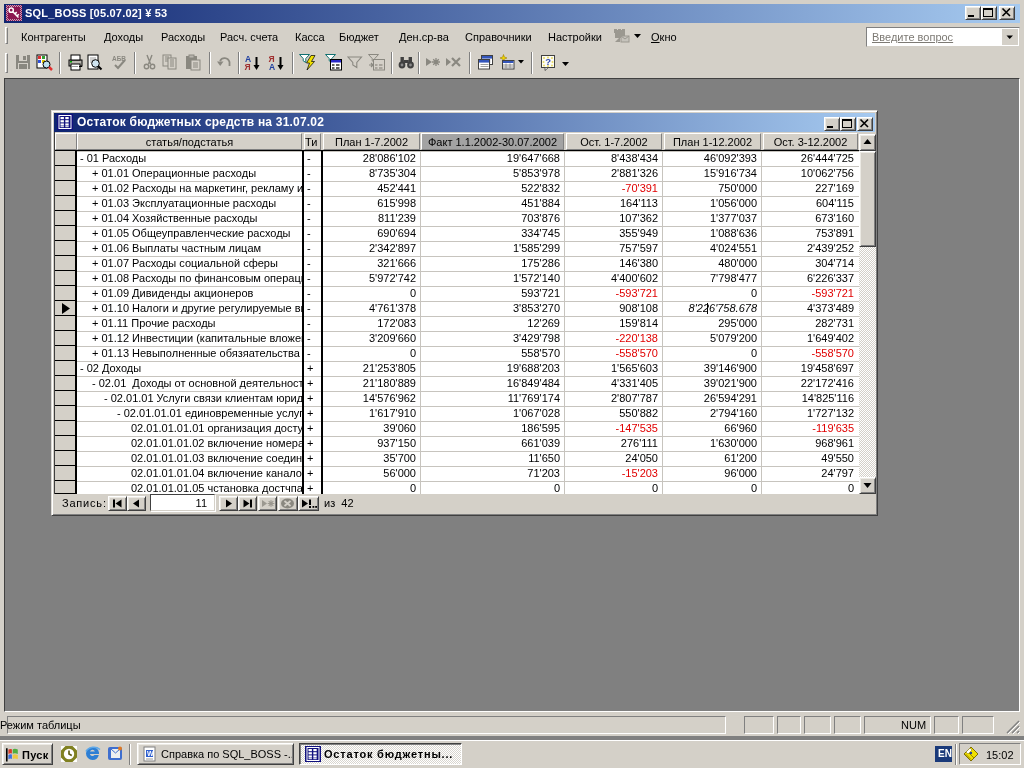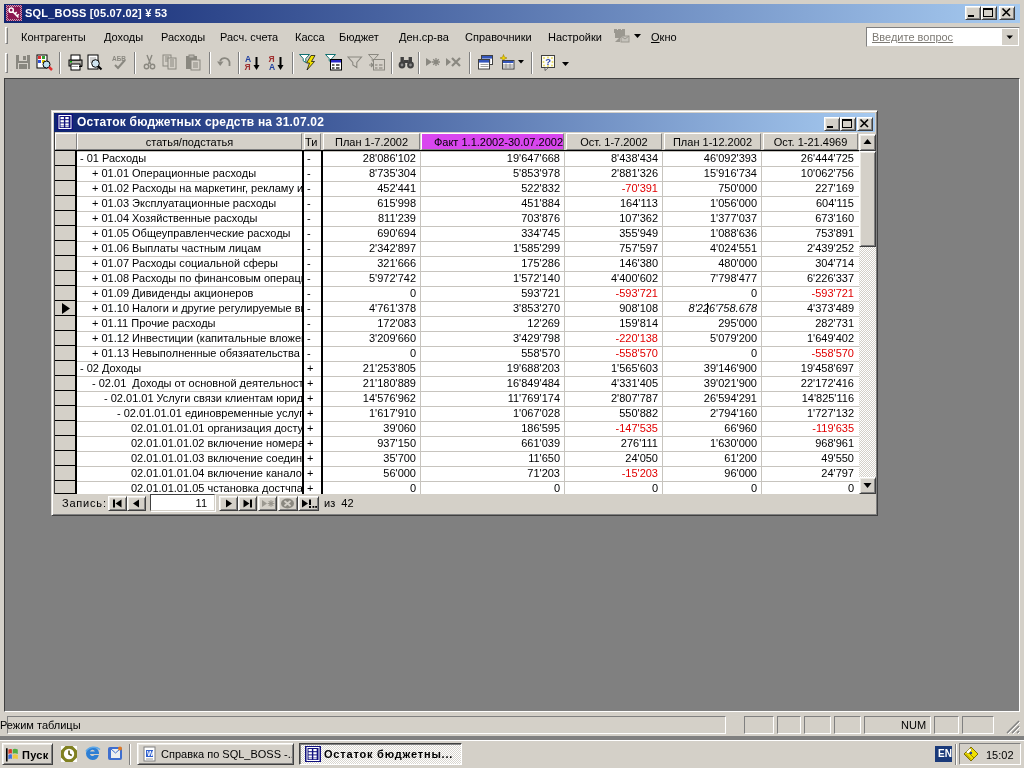--- a/index.html
+++ b/index.html
@@ -276,24 +276,24 @@
 <div class="capbtn" style="left:857px;top:117px;width:16px;height:14px;">
     <svg width="13" height="11" viewBox="0 0 13 11">
       <path d="M2.5 1.5 L10 9 M10 1.5 L2.5 9" stroke="#000" stroke-width="1.6"></path>
     </svg>
   </div>
 <div class="abs" style="left:55px;top:132px;width:804px;height:362px;background:#FFFFFF;"></div>
 <div class="abs" style="left:54px;top:132px;width:805px;height:19px;background:#D4D0C8;border-bottom:1px solid #000;"></div>
 <div class="cell" style="left:77px;top:133px;width:225px;height:17px;background:#D4D0C8;border-top:1px solid #FFF;border-left:1px solid #FFF;border-right:1px solid #808080;border-bottom:1px solid #808080;text-align:center;line-height:17px;">статья/подстатья</div>
 <div class="cell" style="left:304px;top:133px;width:17px;height:17px;background:#D4D0C8;border-top:1px solid #FFF;border-left:1px solid #FFF;border-right:1px solid #808080;border-bottom:1px solid #808080;text-align:left;line-height:17px;">Ти</div>
 <div class="cell" style="left:323px;top:133px;width:97px;height:17px;background:#D4D0C8;border-top:1px solid #FFF;border-left:1px solid #FFF;border-right:1px solid #808080;border-bottom:1px solid #808080;text-align:center;line-height:17px;">План 1-7.2002</div>
-<div class="cell" style="left:421px;top:133px;width:143px;height:17px;background:#d946ef;border-top:1px solid #FFF;border-left:1px solid #FFF;border-right:1px solid #808080;border-bottom:1px solid #808080;text-align:right;line-height:17px;">Факт 1.1.2002-30.07.2002</div>
+<div class="cell" style="left:421px;top:133px;width:143px;height:17px;background:#a3a3a3;border-top:1px solid #FFF;border-left:1px solid #FFF;border-right:1px solid #808080;border-bottom:1px solid #808080;text-align:center;line-height:17px;">Факт 1.1.2002-30.07.2002</div>
 <div class="cell" style="left:566px;top:133px;width:96px;height:17px;background:#D4D0C8;border-top:1px solid #FFF;border-left:1px solid #FFF;border-right:1px solid #808080;border-bottom:1px solid #808080;text-align:center;line-height:17px;">Ост. 1-7.2002</div>
 <div class="cell" style="left:664px;top:133px;width:97px;height:17px;background:#D4D0C8;border-top:1px solid #FFF;border-left:1px solid #FFF;border-right:1px solid #808080;border-bottom:1px solid #808080;text-align:center;line-height:17px;">План 1-12.2002</div>
-<div class="cell" style="left:763px;top:133px;width:95px;height:17px;background:#D4D0C8;border-top:1px solid #FFF;border-left:1px solid #FFF;border-right:1px solid #808080;border-bottom:1px solid #808080;text-align:center;line-height:17px;">Ост. 1-21.4969</div>
+<div class="cell" style="left:763px;top:133px;width:95px;height:17px;background:#D4D0C8;border-top:1px solid #FFF;border-left:1px solid #FFF;border-right:1px solid #808080;border-bottom:1px solid #808080;text-align:center;line-height:17px;">Ост. 3-12.2002</div>
 <div class="cell" style="left:55px;top:133px;width:22px;height:17px;background:#D4D0C8;border-top:1px solid #FFF;border-left:1px solid #FFF;border-right:1px solid #808080;border-bottom:1px solid #808080;"></div>
 <div class="abs" style="left:55px;top:151px;width:22px;height:15px;background:#D4D0C8;border-right:2px solid #000;border-bottom:1px solid #000;"></div>
 <div class="cell" style="left:80px;top:151px;width:222px;height:15px;line-height:15px;">- 01 Расходы</div>
 <div class="cell" style="left:307px;top:151px;width:12px;height:15px;line-height:15px;">-</div>
 <div class="cell num" style="left:323px;top:151px;width:93px;height:15px;line-height:15px;">28'086'102</div>
 <div class="cell num" style="left:421px;top:151px;width:139px;height:15px;line-height:15px;">19'647'668</div>
 <div class="cell num" style="left:566px;top:151px;width:92px;height:15px;line-height:15px;">8'438'434</div>
 <div class="cell num" style="left:664px;top:151px;width:93px;height:15px;line-height:15px;">46'092'393</div>
 <div class="cell num" style="left:763px;top:151px;width:91px;height:15px;line-height:15px;">26'444'725</div>
 <div class="abs" style="left:55px;top:166px;width:22px;height:15px;background:#D4D0C8;border-right:2px solid #000;border-bottom:1px solid #000;"></div>

